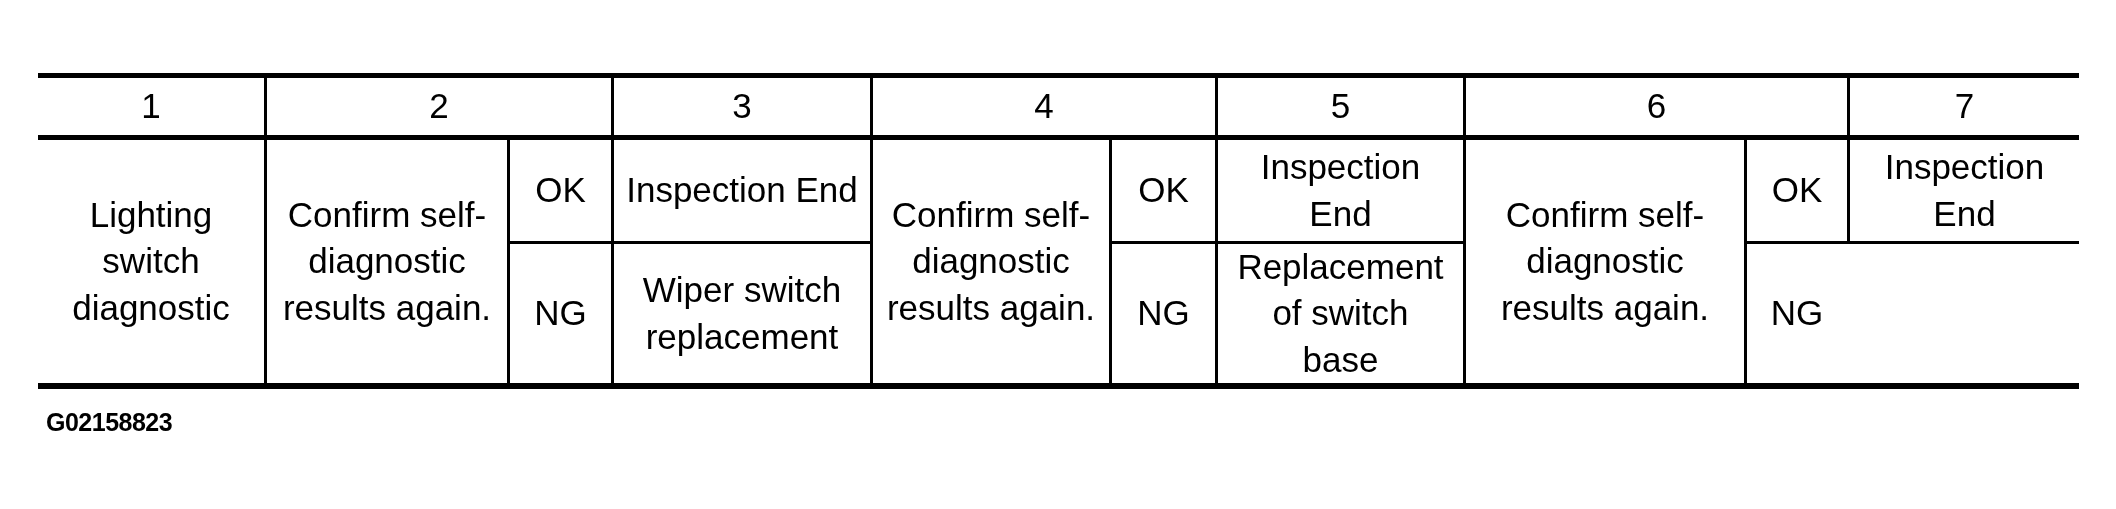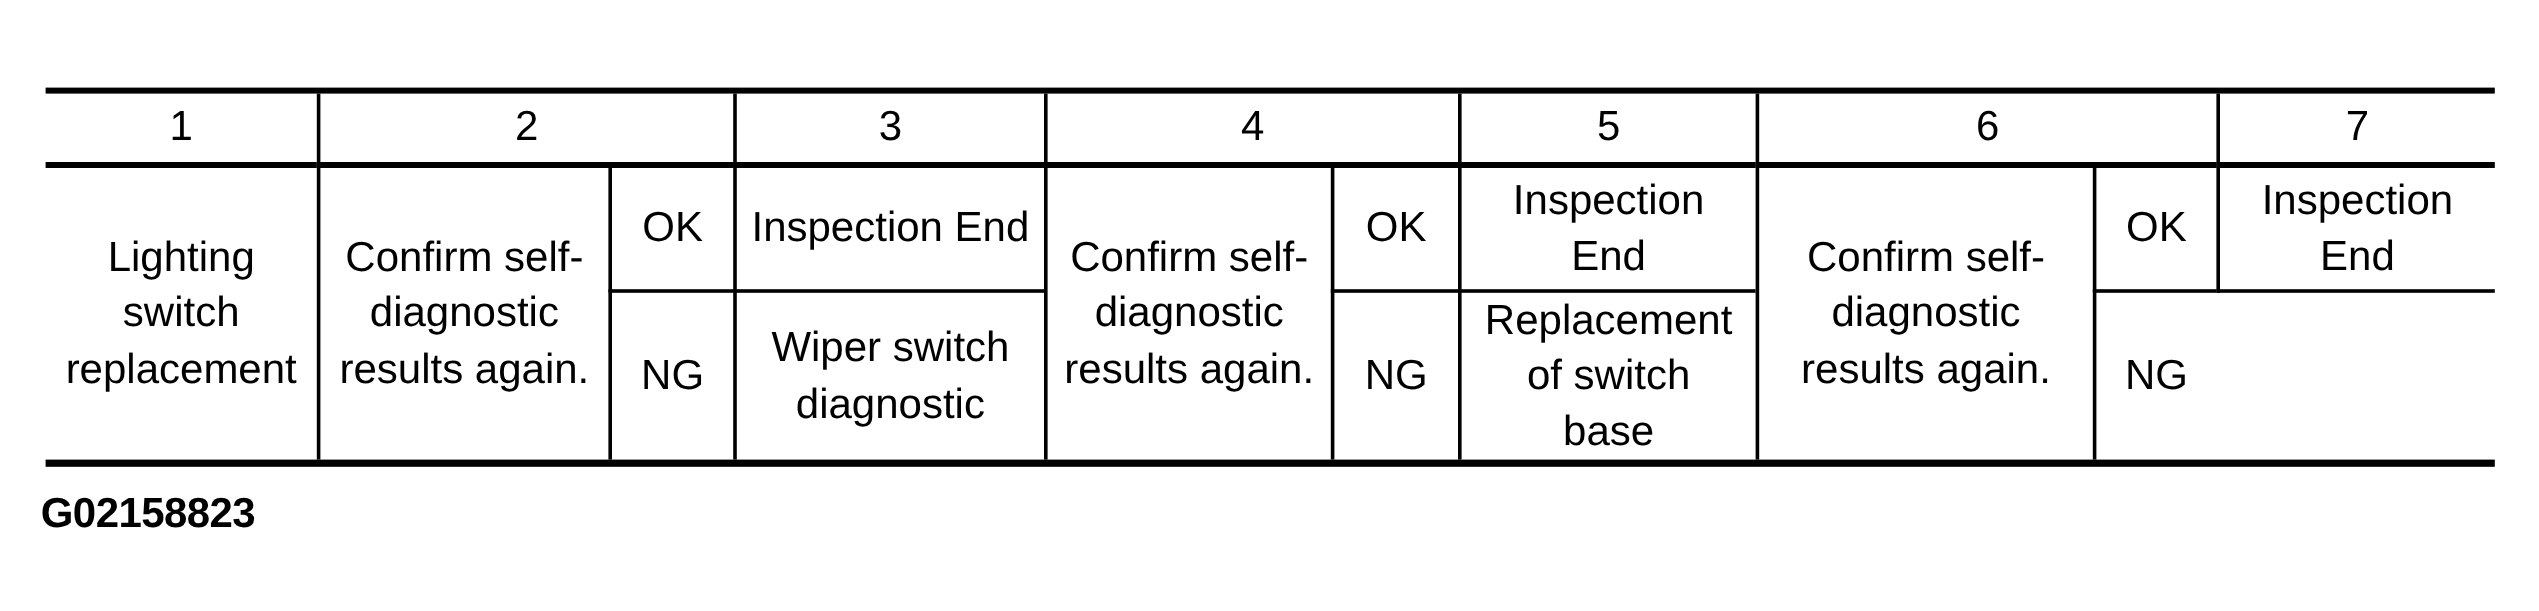--- a/index.html
+++ b/index.html
@@ -36,23 +36,23 @@
     white-space: pre-line;
     font-size: 35px;
     line-height: 1.32;
     color: #000000;
   }
   .bL  { border-left: 3px solid #000; }
   .bB5 { border-bottom: 5px solid #000; }
   .bB3 { border-bottom: 3px solid #000; }
   .figure-label {
     position: absolute;
-    left: 34px;
+    left: 46px;
     top: 408px;
-    font-size: 35px;
+    font-size: 25px;
     font-weight: 700;
     letter-spacing: -0.5px;
     color: #000000;
   }
 </style>
 </head>
 <body>
 
 <div class="page">
 
@@ -61,30 +61,30 @@
     <div class="cell bB5" style="grid-column:1; grid-row:1;">1</div>
     <div class="cell bB5 bL" style="grid-column:2 / span 2; grid-row:1;">2</div>
     <div class="cell bB5 bL" style="grid-column:4; grid-row:1;">3</div>
     <div class="cell bB5 bL" style="grid-column:5 / span 2; grid-row:1;">4</div>
     <div class="cell bB5 bL" style="grid-column:7; grid-row:1;">5</div>
     <div class="cell bB5 bL" style="grid-column:8 / span 2; grid-row:1;">6</div>
     <div class="cell bB5 bL" style="grid-column:10; grid-row:1;">7</div>
 
     <div class="cell" style="grid-column:1; grid-row:2 / span 2;">Lighting
 switch
-replacement</div>
+diagnostic</div>
 
     <div class="cell bL" style="grid-column:2; grid-row:2 / span 2;">Confirm self-
 diagnostic
 results again.</div>
     <div class="cell bL bB3" style="grid-column:3; grid-row:2;">OK</div>
     <div class="cell bL bB3" style="grid-column:4; grid-row:2;">Inspection End</div>
     <div class="cell bL" style="grid-column:3; grid-row:3;">NG</div>
     <div class="cell bL" style="grid-column:4; grid-row:3;">Wiper switch
-diagnostic</div>
+replacement</div>
 
     <div class="cell bL" style="grid-column:5; grid-row:2 / span 2;">Confirm self-
 diagnostic
 results again.</div>
     <div class="cell bL bB3" style="grid-column:6; grid-row:2;">OK</div>
     <div class="cell bL bB3" style="grid-column:7; grid-row:2;">Inspection
 End</div>
     <div class="cell bL" style="grid-column:6; grid-row:3;">NG</div>
     <div class="cell bL" style="grid-column:7; grid-row:3;">Replacement
 of switch

